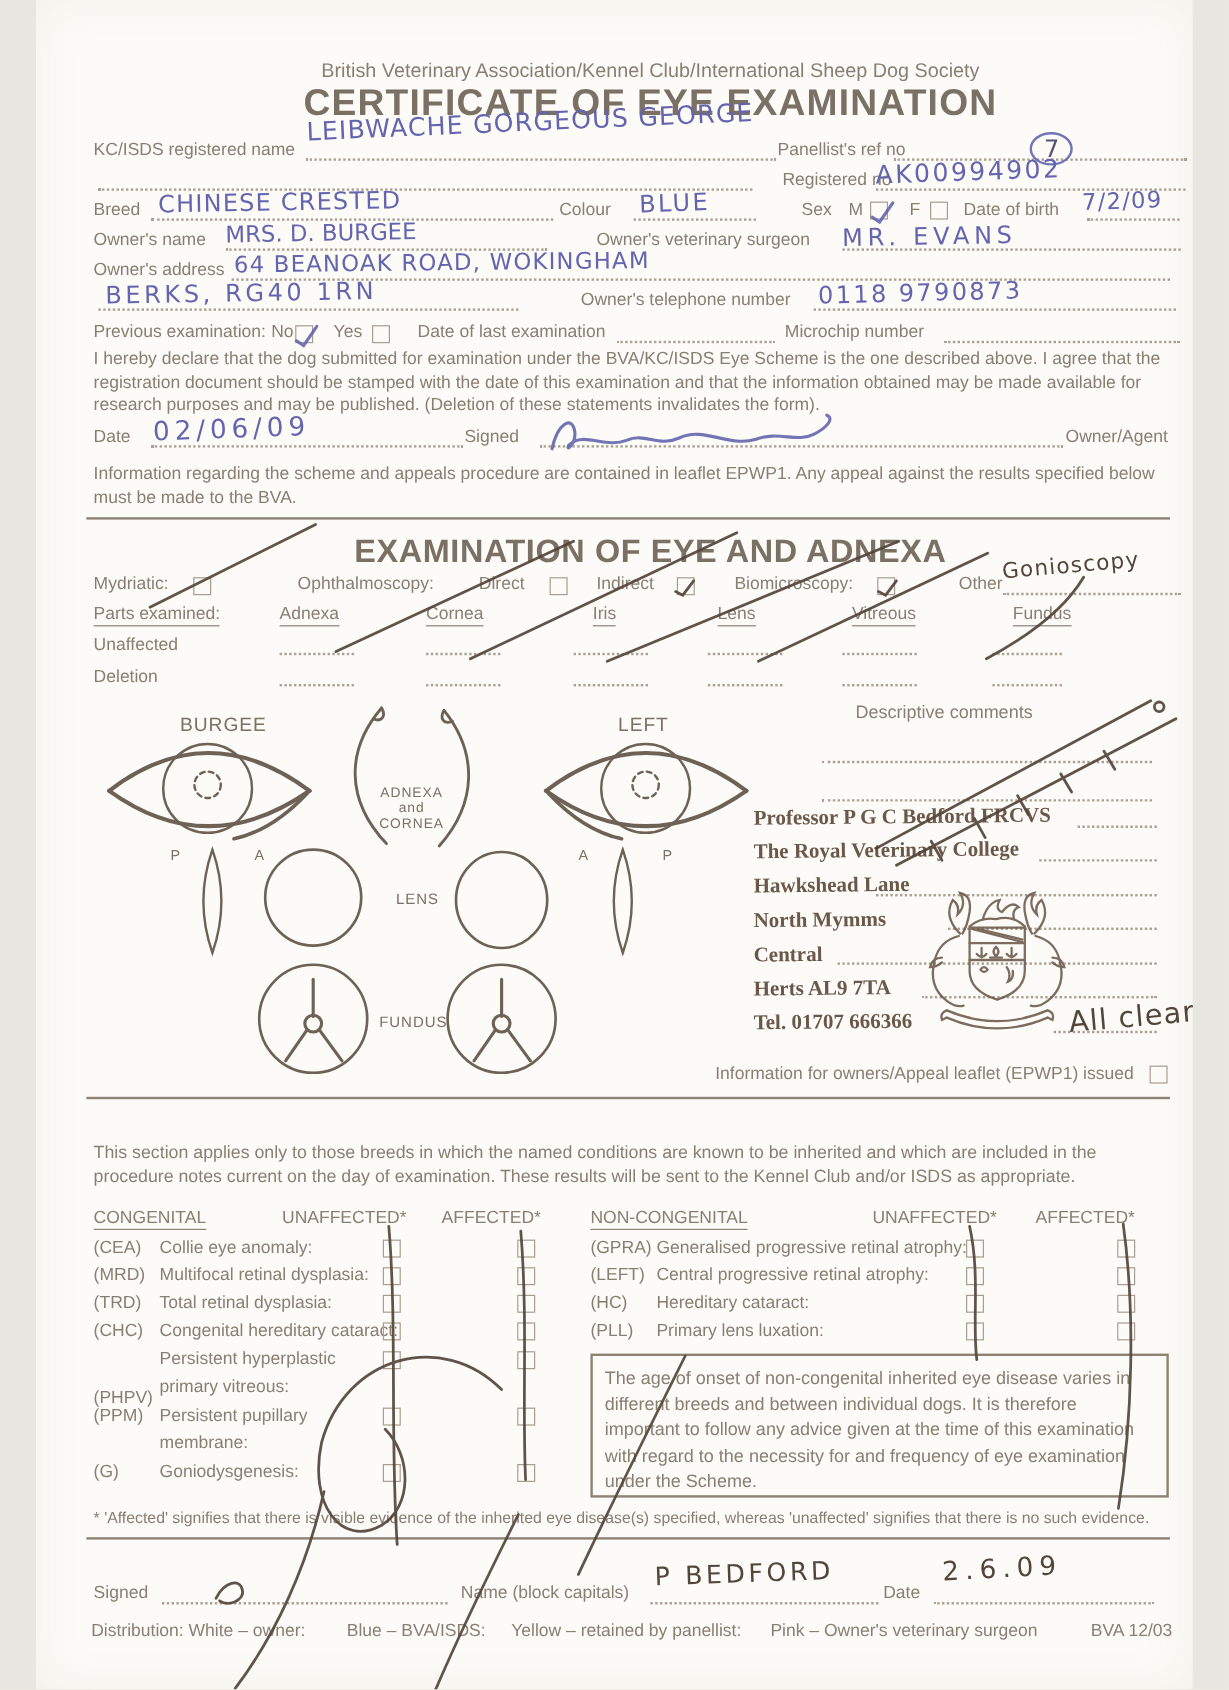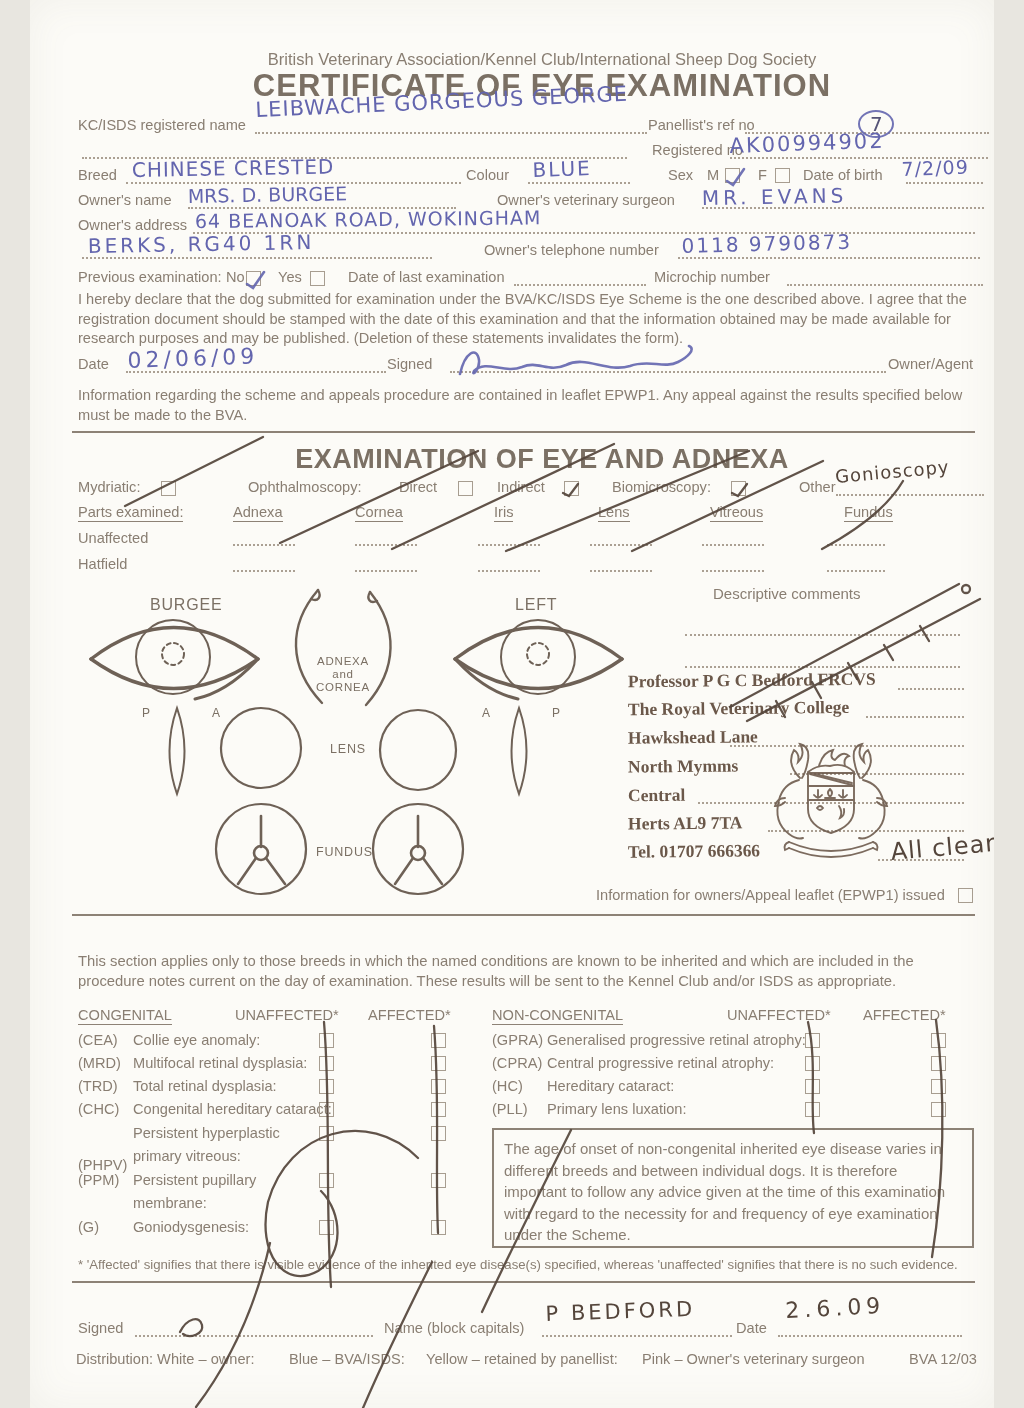--- a/index.html
+++ b/index.html
@@ -127,21 +127,21 @@
   <span class="t ul" style="left:814px;top:504px;">Fundus</span>
 
   <span class="t" style="left:48px;top:530px;">Unaffected</span>
   <span class="dl" style="left:203px;top:544px;width:62px;"></span>
     <span class="dl" style="left:325px;top:544px;width:62px;"></span>
     <span class="dl" style="left:448px;top:544px;width:62px;"></span>
     <span class="dl" style="left:560px;top:544px;width:62px;"></span>
     <span class="dl" style="left:672px;top:544px;width:62px;"></span>
     <span class="dl" style="left:797px;top:544px;width:58px;"></span>
 
-  <span class="t" style="left:48px;top:556px;">Hatfield</span>
+  <span class="t" style="left:48px;top:556px;">Deletion</span>
   <span class="dl" style="left:203px;top:570px;width:62px;"></span>
     <span class="dl" style="left:325px;top:570px;width:62px;"></span>
     <span class="dl" style="left:448px;top:570px;width:62px;"></span>
     <span class="dl" style="left:560px;top:570px;width:62px;"></span>
     <span class="dl" style="left:672px;top:570px;width:62px;"></span>
     <span class="dl" style="left:797px;top:570px;width:58px;"></span>
 
   <span class="dialbl" style="left:120px;top:596px;font-size:16px;">BURGEE</span>
   <span class="dialbl" style="left:485px;top:596px;font-size:16px;">LEFT</span>
 
@@ -308,21 +308,21 @@
   <span class="t" style="left:48px;top:1219px;">(G)</span>
   <span class="t" style="left:103px;top:1219px;">Goniodysgenesis:</span>
   <span class="cb" style="left:289px;top:1220px;"></span>
   <span class="cb" style="left:401px;top:1220px;"></span>
 
   <span class="t" style="left:462px;top:1032px;">(GPRA)</span>
   <span class="t" style="left:517px;top:1032px;">Generalised progressive retinal atrophy:</span>
   <span class="cb" style="left:775px;top:1033px;"></span>
   <span class="cb" style="left:901px;top:1033px;"></span>
 
-  <span class="t" style="left:462px;top:1055px;">(CPRA)</span>
+  <span class="t" style="left:462px;top:1055px;">(LEFT)</span>
   <span class="t" style="left:517px;top:1055px;">Central progressive retinal atrophy:</span>
   <span class="cb" style="left:775px;top:1056px;"></span>
   <span class="cb" style="left:901px;top:1056px;"></span>
 
   <span class="t" style="left:462px;top:1078px;">(HC)</span>
   <span class="t" style="left:517px;top:1078px;">Hereditary cataract:</span>
   <span class="cb" style="left:775px;top:1079px;"></span>
   <span class="cb" style="left:901px;top:1079px;"></span>
 
   <span class="t" style="left:462px;top:1101px;">(PLL)</span>

